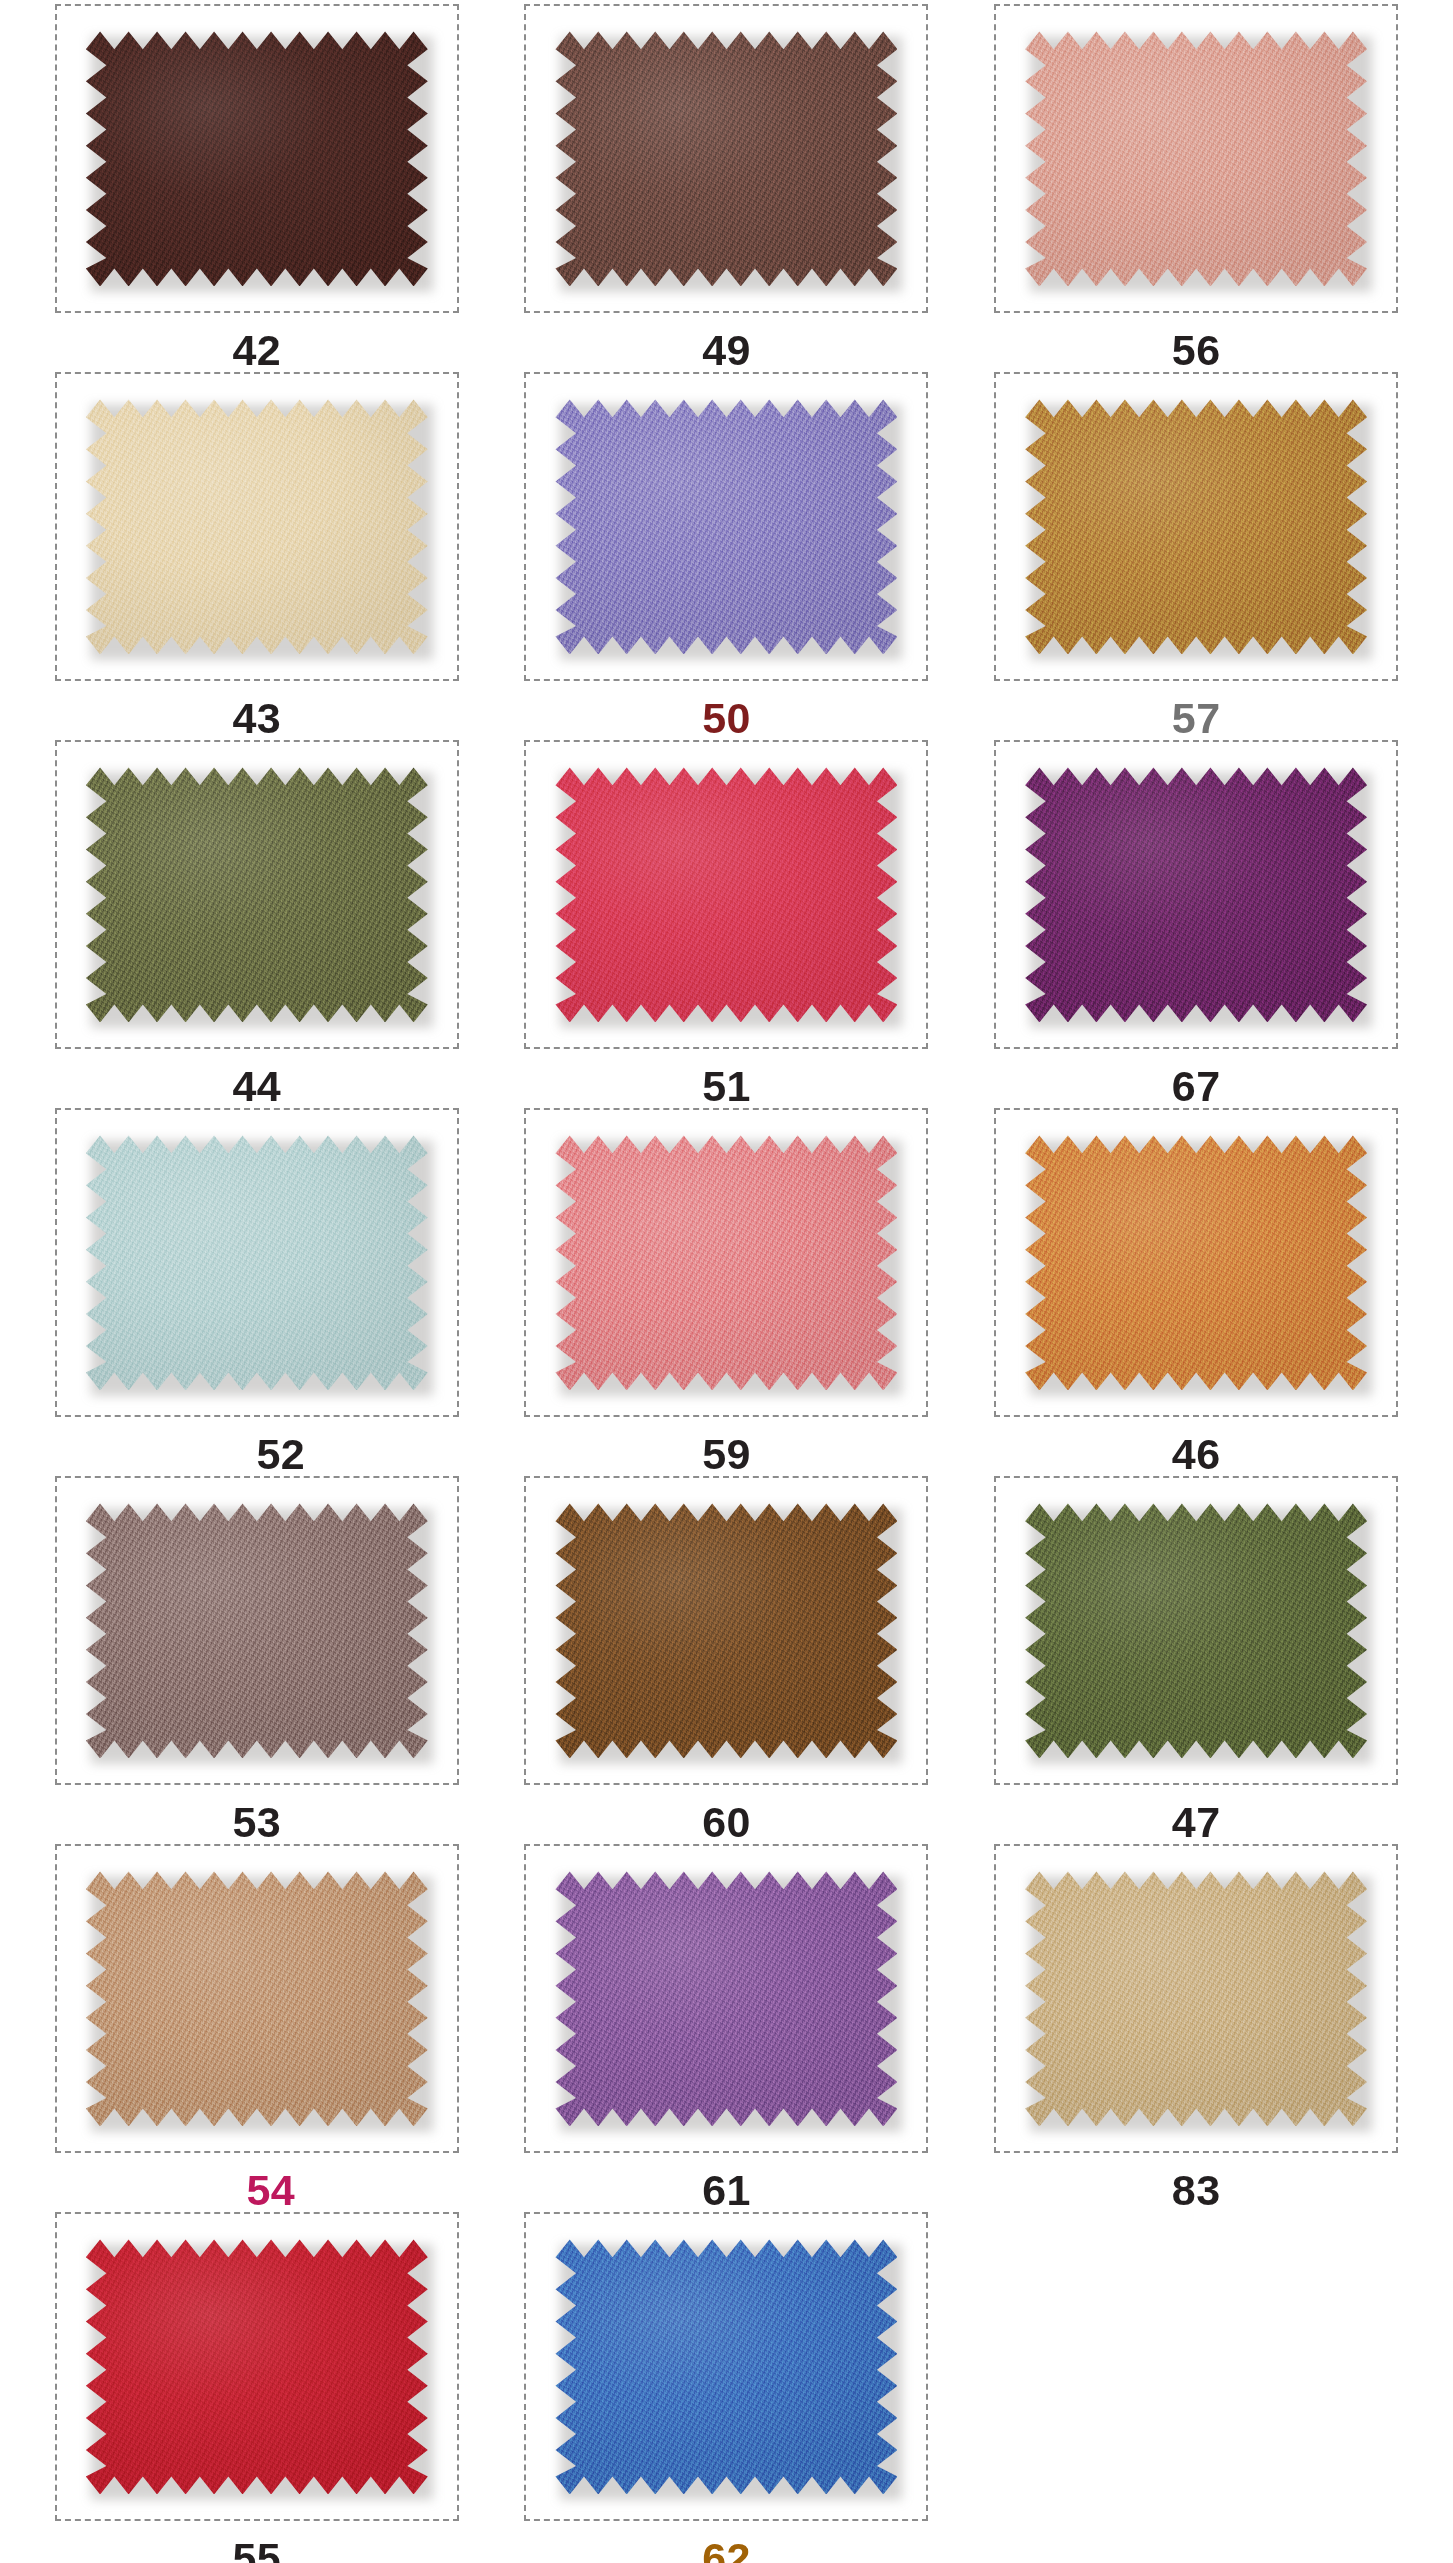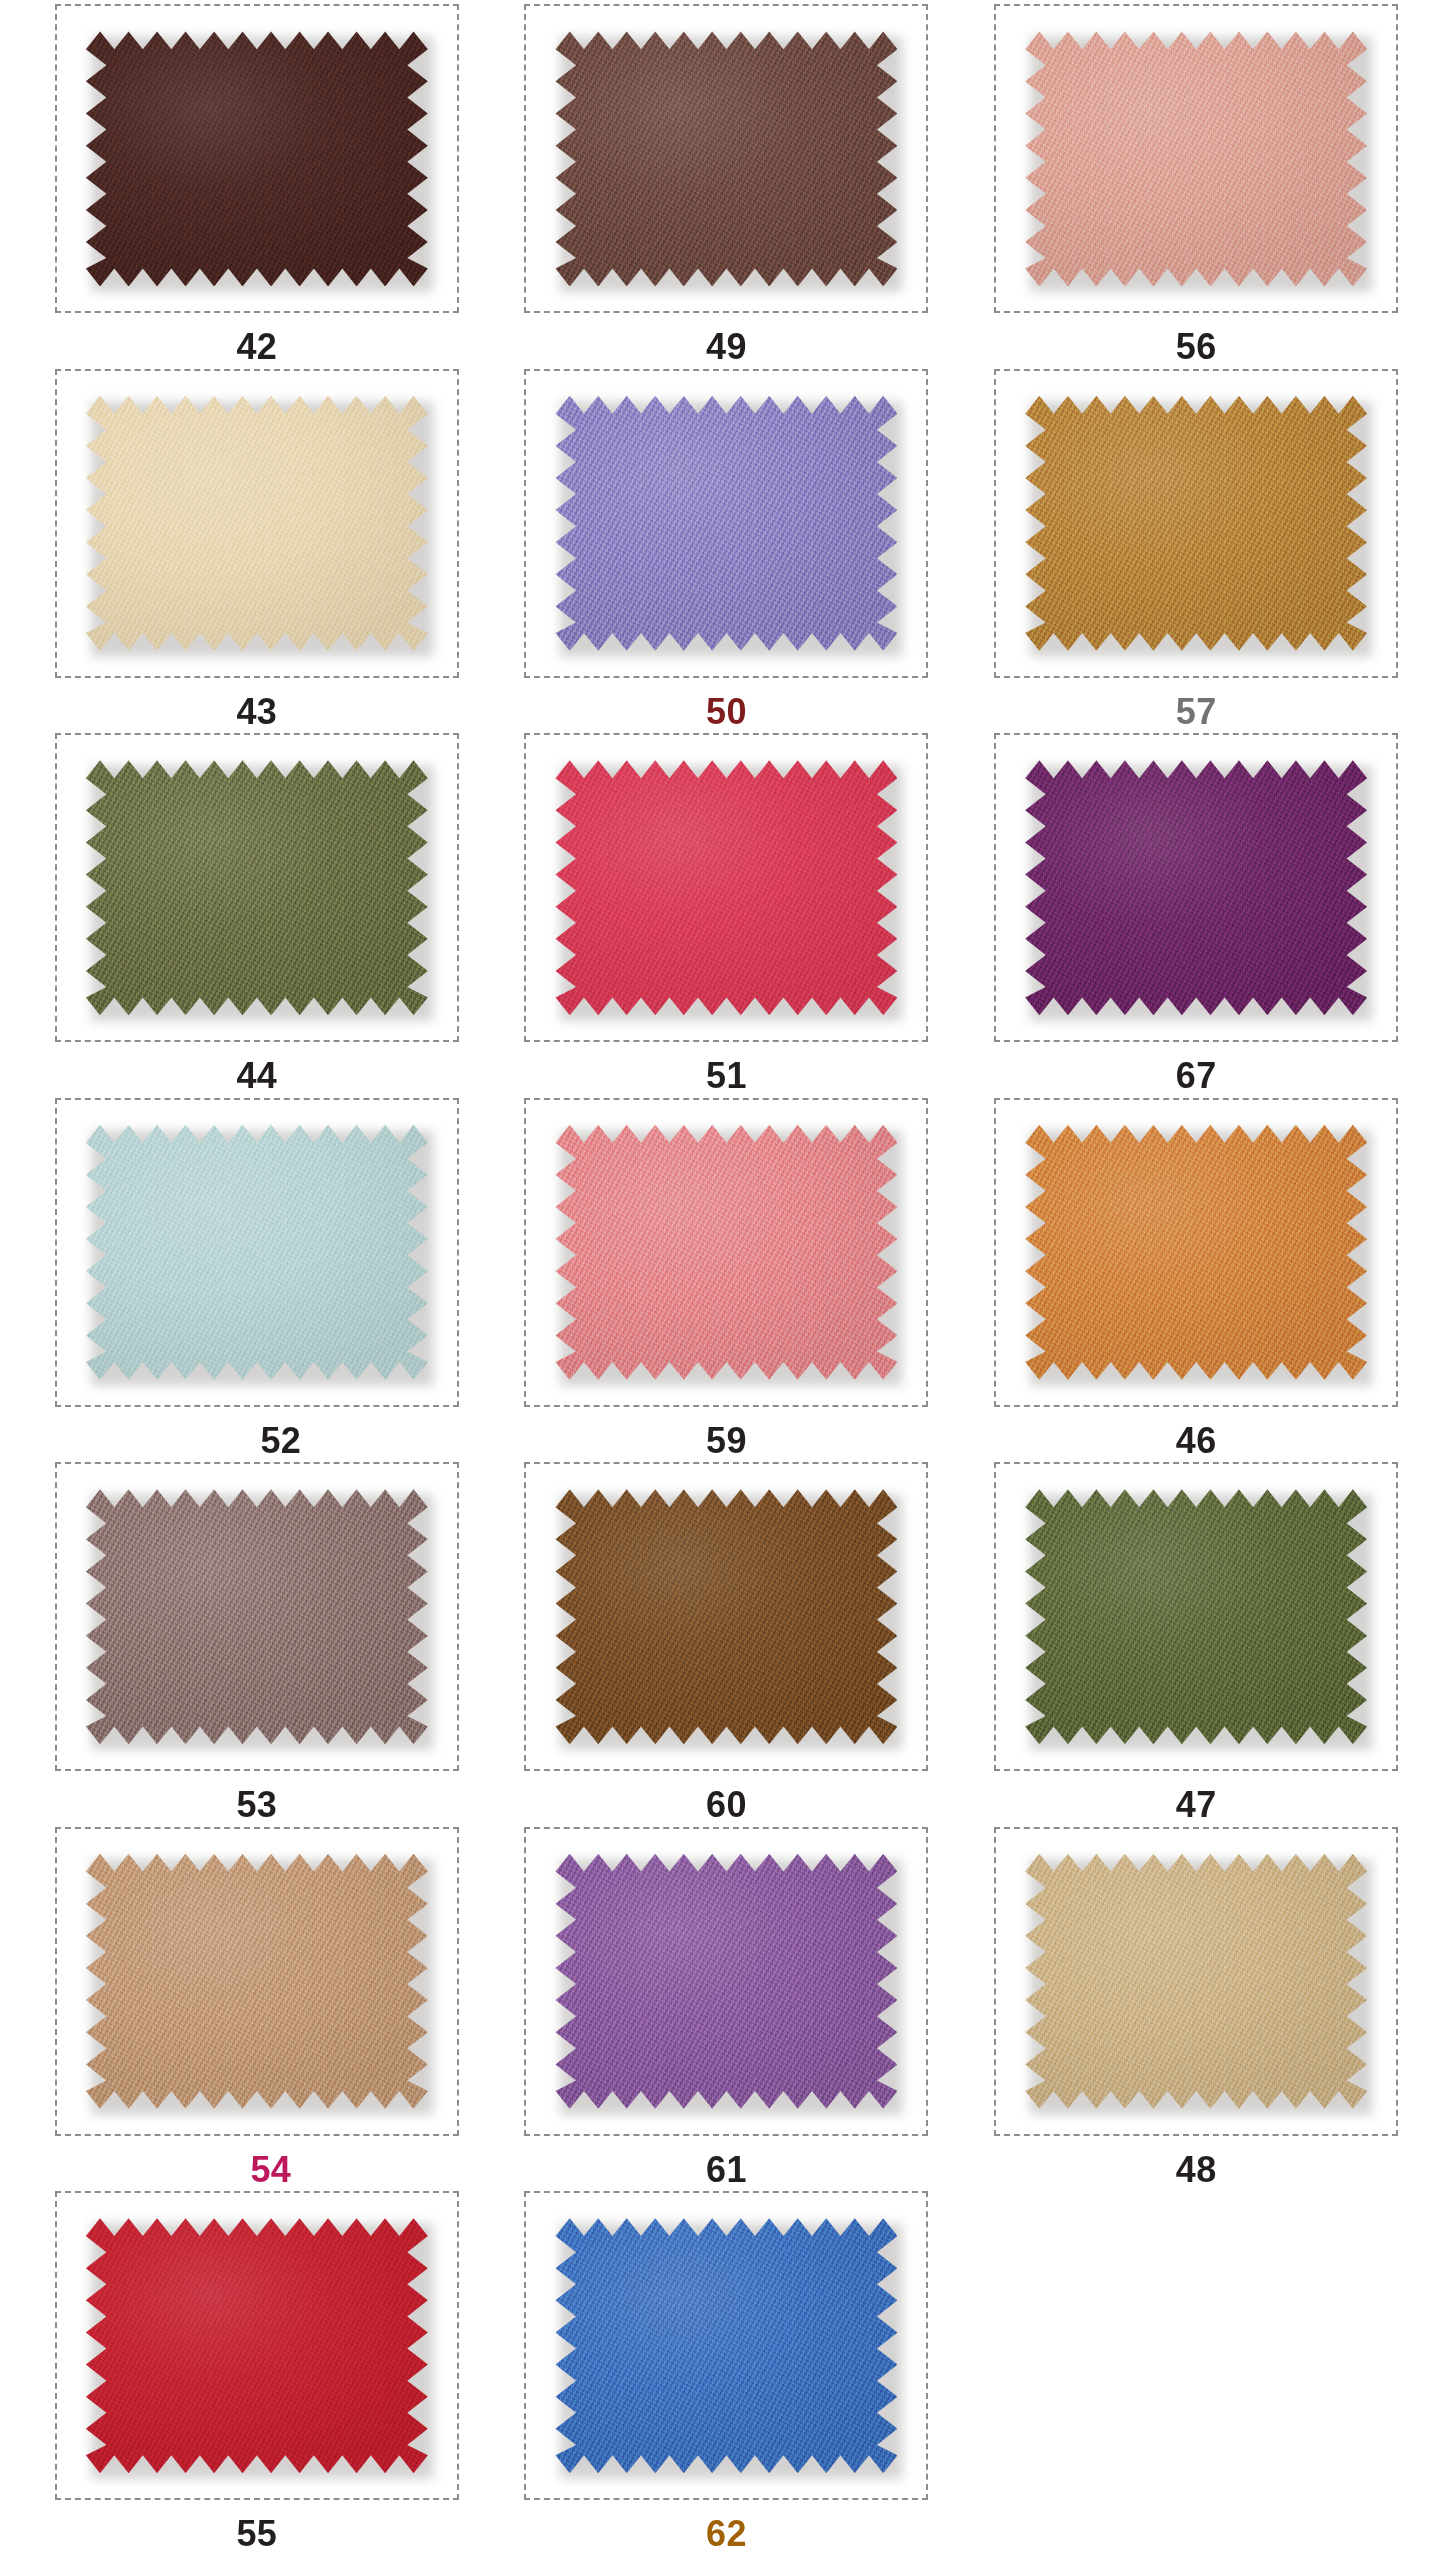--- a/index.html
+++ b/index.html
@@ -159,21 +159,21 @@
   .swatch-stack {
     position: relative;
     width: 342px;
     height: 255px;
   }
   .swatch-stack .swatch-fabric { position: absolute; inset: 0; z-index: 1; }
 
   .swatch-label {
     margin-top: 16px;
     font-family: "Liberation Sans", sans-serif;
-    font-size: 36px;
+    font-size: 43px;
     font-weight: 700;
     letter-spacing: 0.4px;
     color: #231f20;
     line-height: 1;
     text-align: center;
     user-select: none;
   }
 </style>
 </head>
 <body style="background: rgb(255, 255, 255);">
@@ -386,21 +386,21 @@
     <div class="swatch-cell">
       <div class="swatch-frame" style="border-color: rgb(140, 140, 140); border-style: dashed;">
         <div class="swatch-stack">
           <div class="swatch-shadow swatch-fabric" style="background: rgba(120, 118, 115, 0.32); position: absolute; inset: 0px; z-index: 0;"></div>
           <div class="swatch-fabric" style="background-color: rgb(205, 180, 137);">
             <div class="weave"></div>
             <div class="sheen"></div>
           </div>
         </div>
       </div>
-      <div class="swatch-label" style="color: rgb(35, 31, 32);">48</div>
+      <div class="swatch-label" style="color: rgb(35, 31, 32);">83</div>
     </div>
     <div class="swatch-cell">
       <div class="swatch-frame" style="border-color: rgb(140, 140, 140); border-style: dashed;">
         <div class="swatch-stack">
           <div class="swatch-shadow swatch-fabric" style="background: rgba(120, 118, 115, 0.32); position: absolute; inset: 0px; z-index: 0;"></div>
           <div class="swatch-fabric" style="background-color: rgb(196, 30, 46);">
             <div class="weave"></div>
             <div class="sheen"></div>
           </div>
         </div>

